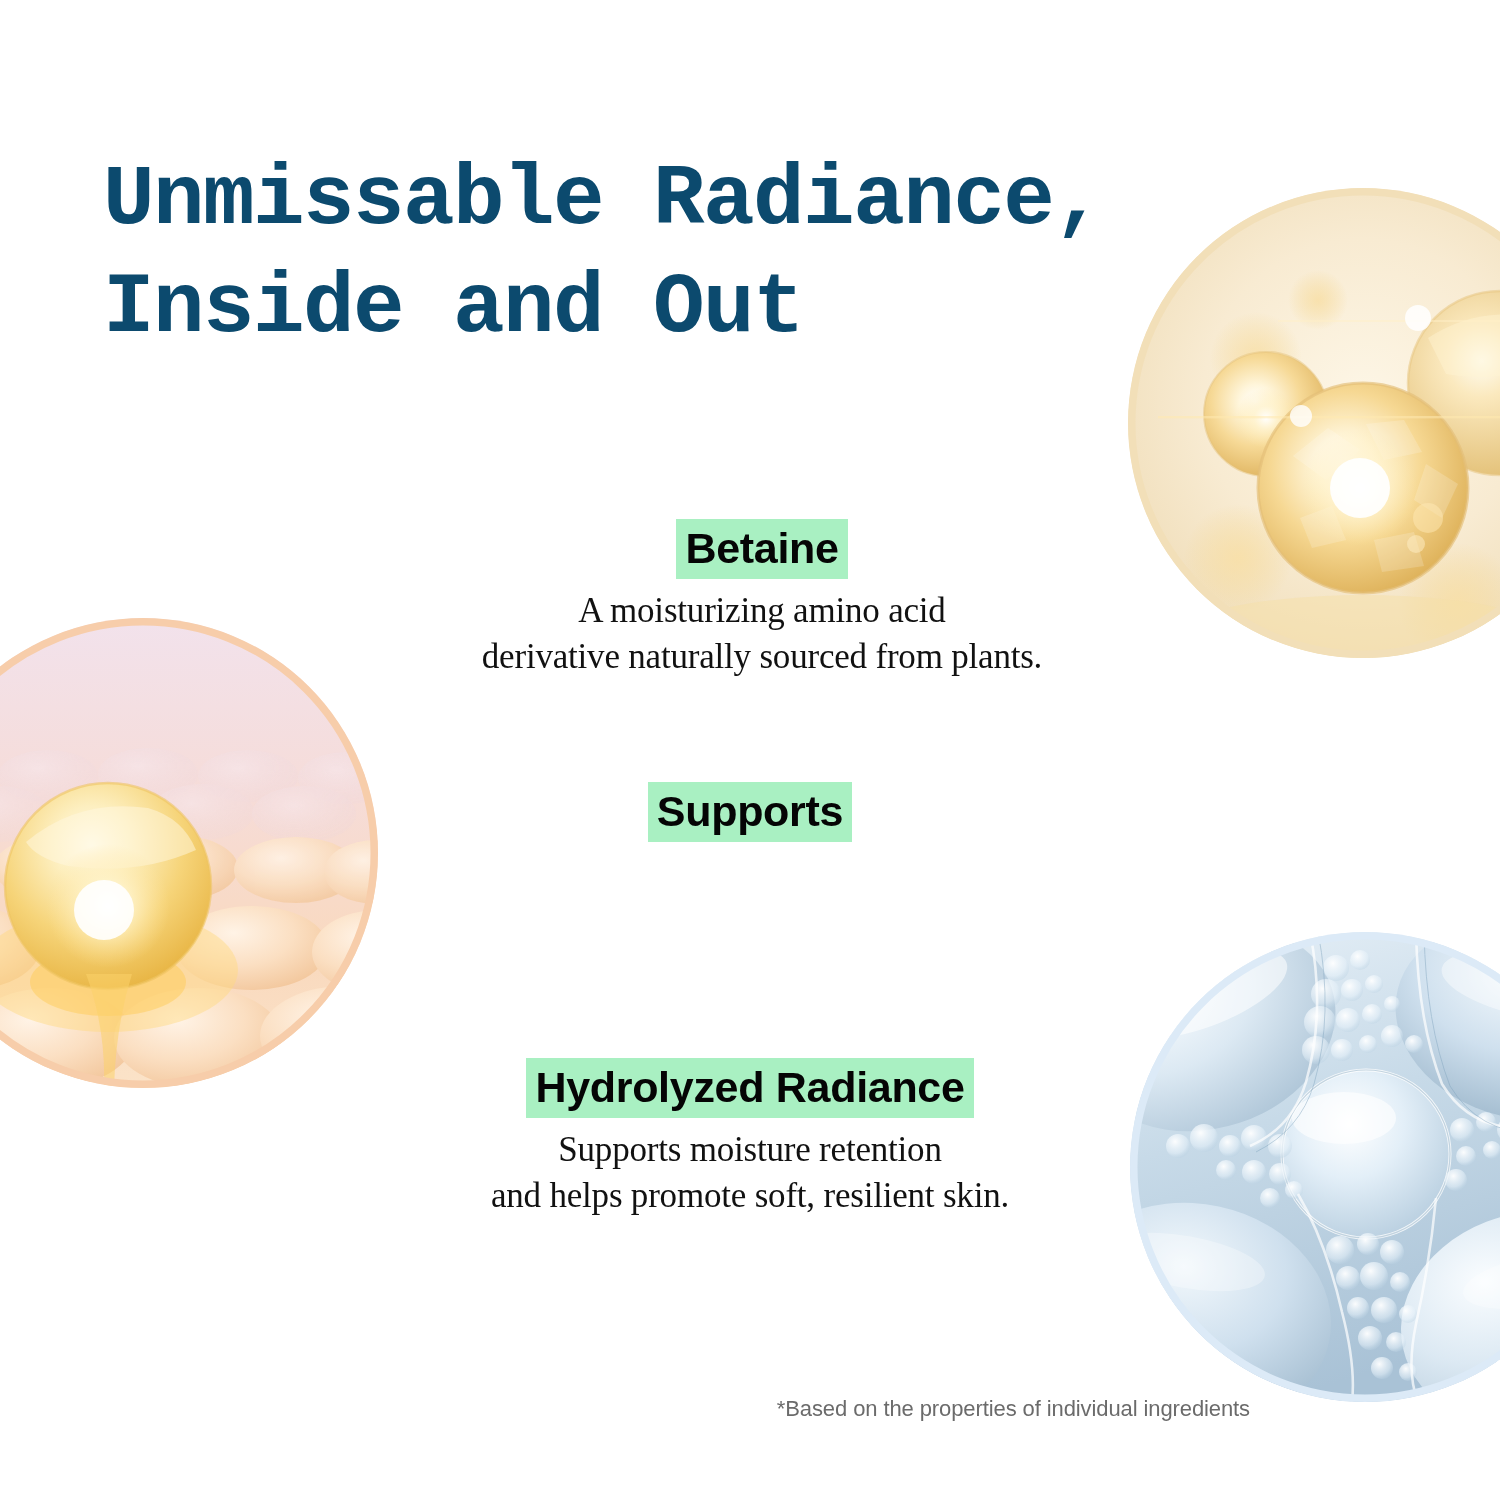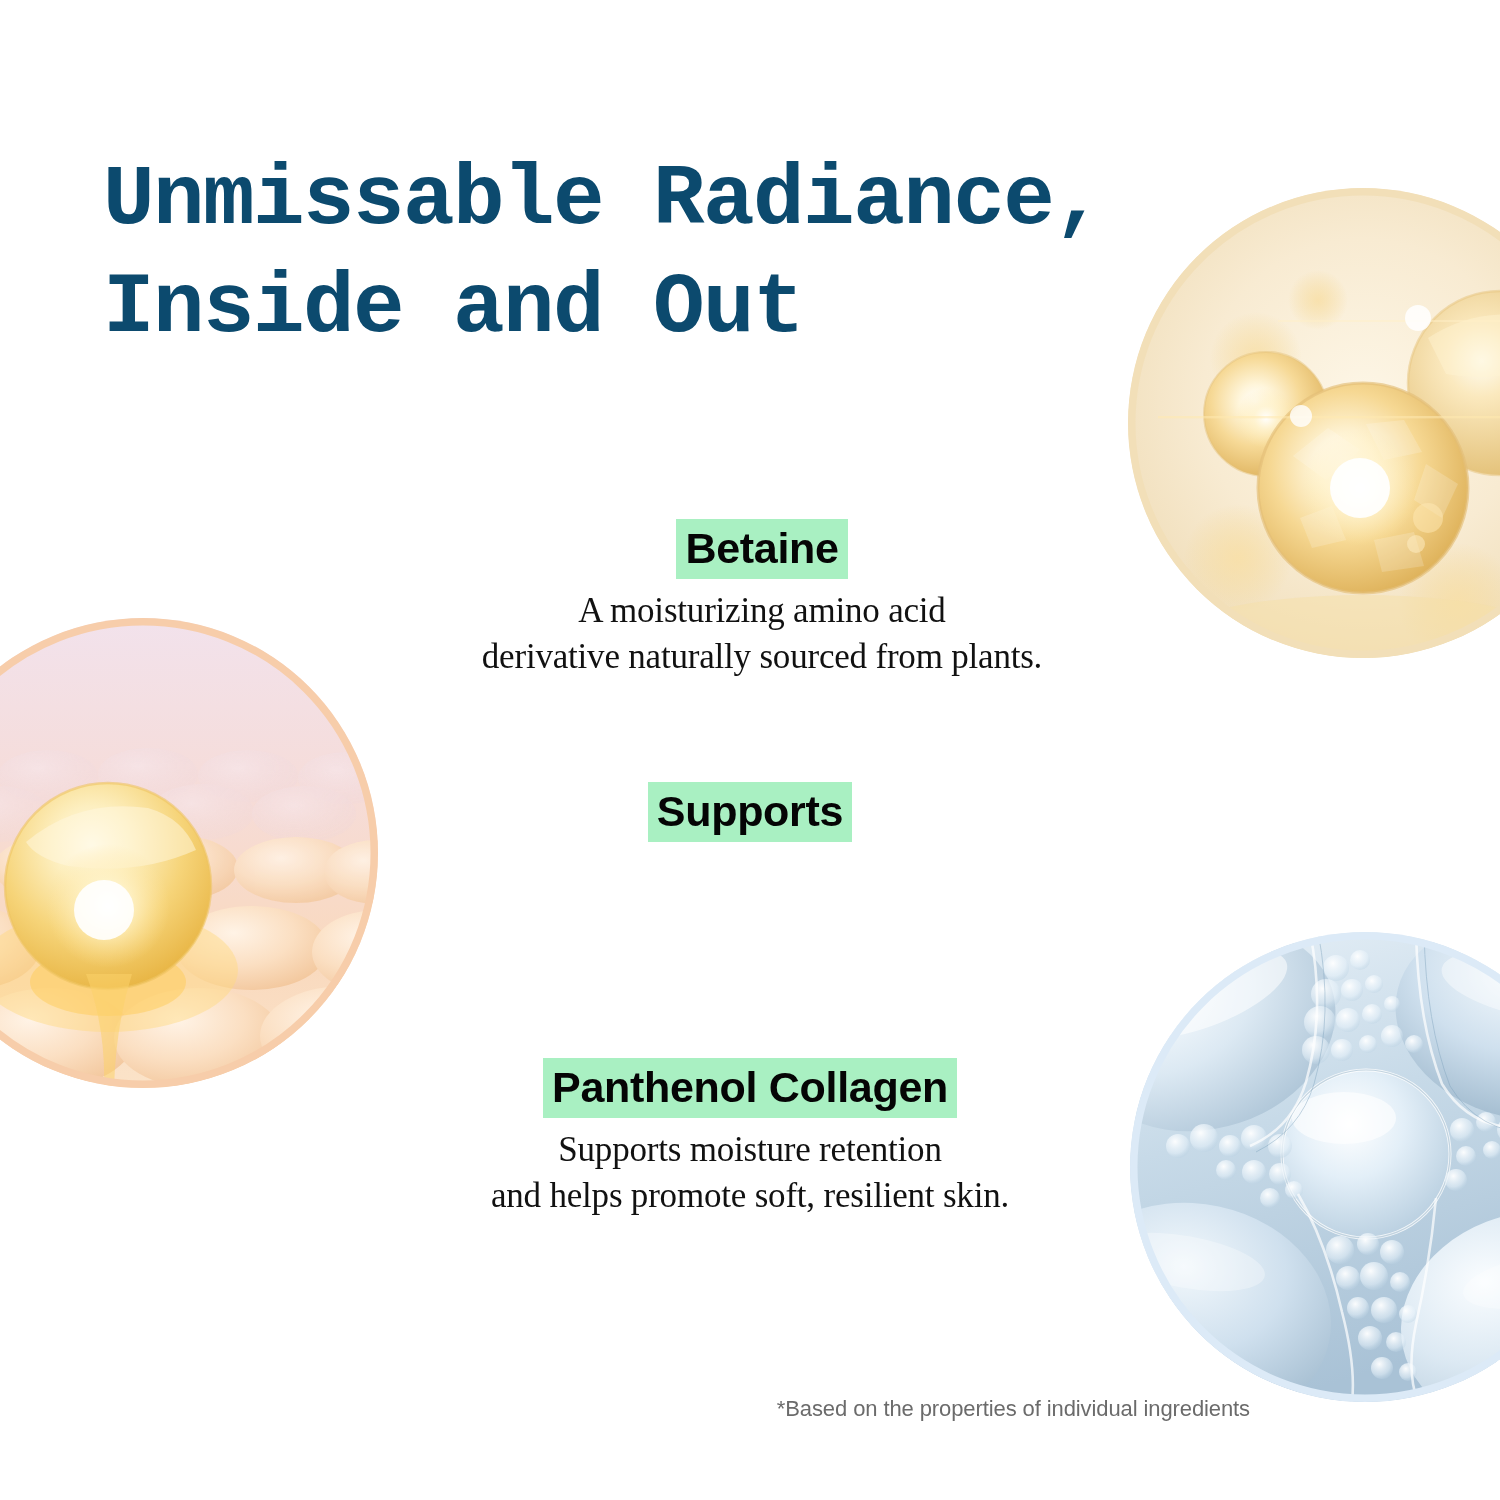--- a/index.html
+++ b/index.html
@@ -395,20 +395,20 @@
     <div class="ing-name">Betaine</div>
     <div class="ing-desc">A moisturizing amino acid
 derivative naturally sourced from plants.</div>
   </div>
 
   <div class="ingredient" id="ing-panthenol">
     <div class="ing-name">Supports</div>
   </div>
 
   <div class="ingredient" id="ing-collagen">
-    <div class="ing-name">Panthenol Collagen</div>
+    <div class="ing-name">Hydrolyzed Radiance</div>
     <div class="ing-desc">Supports moisture retention
 and helps promote soft, resilient skin.</div>
   </div>
 
   <div class="footnote">*Based on the properties of individual ingredients</div>
 
 </div>
 
 </body></html>

